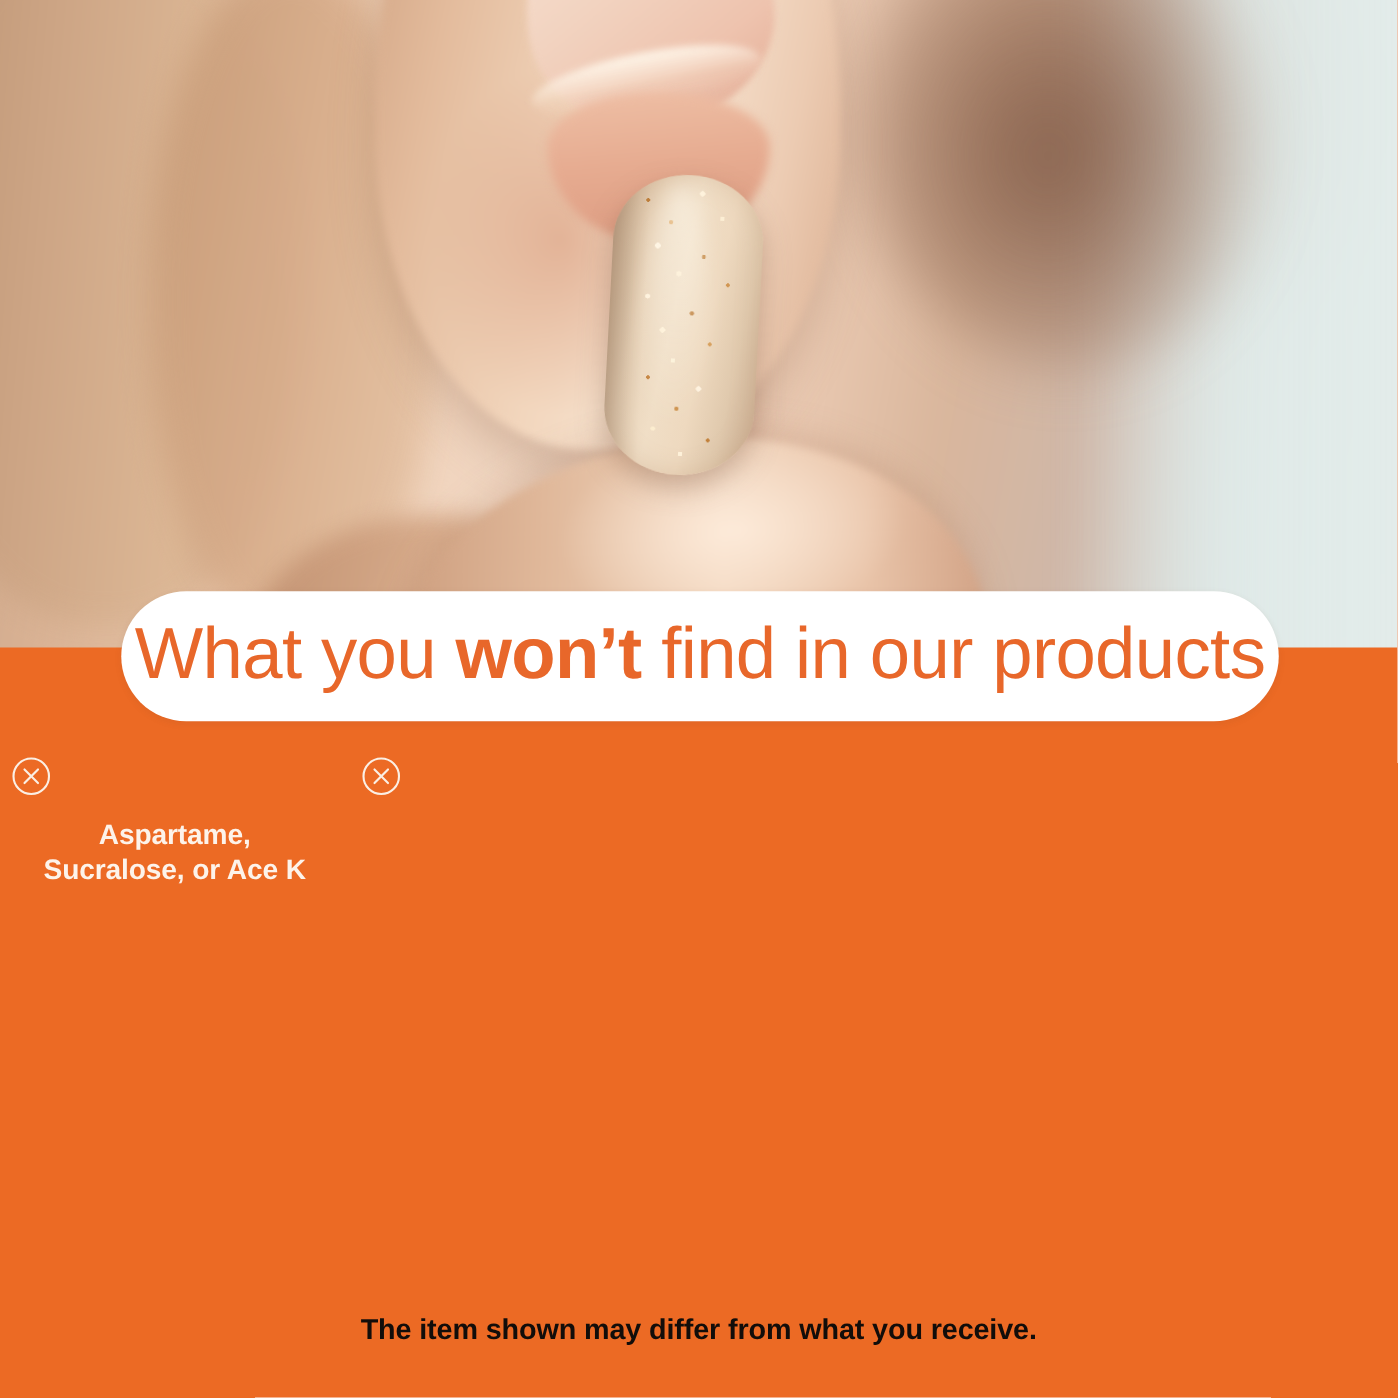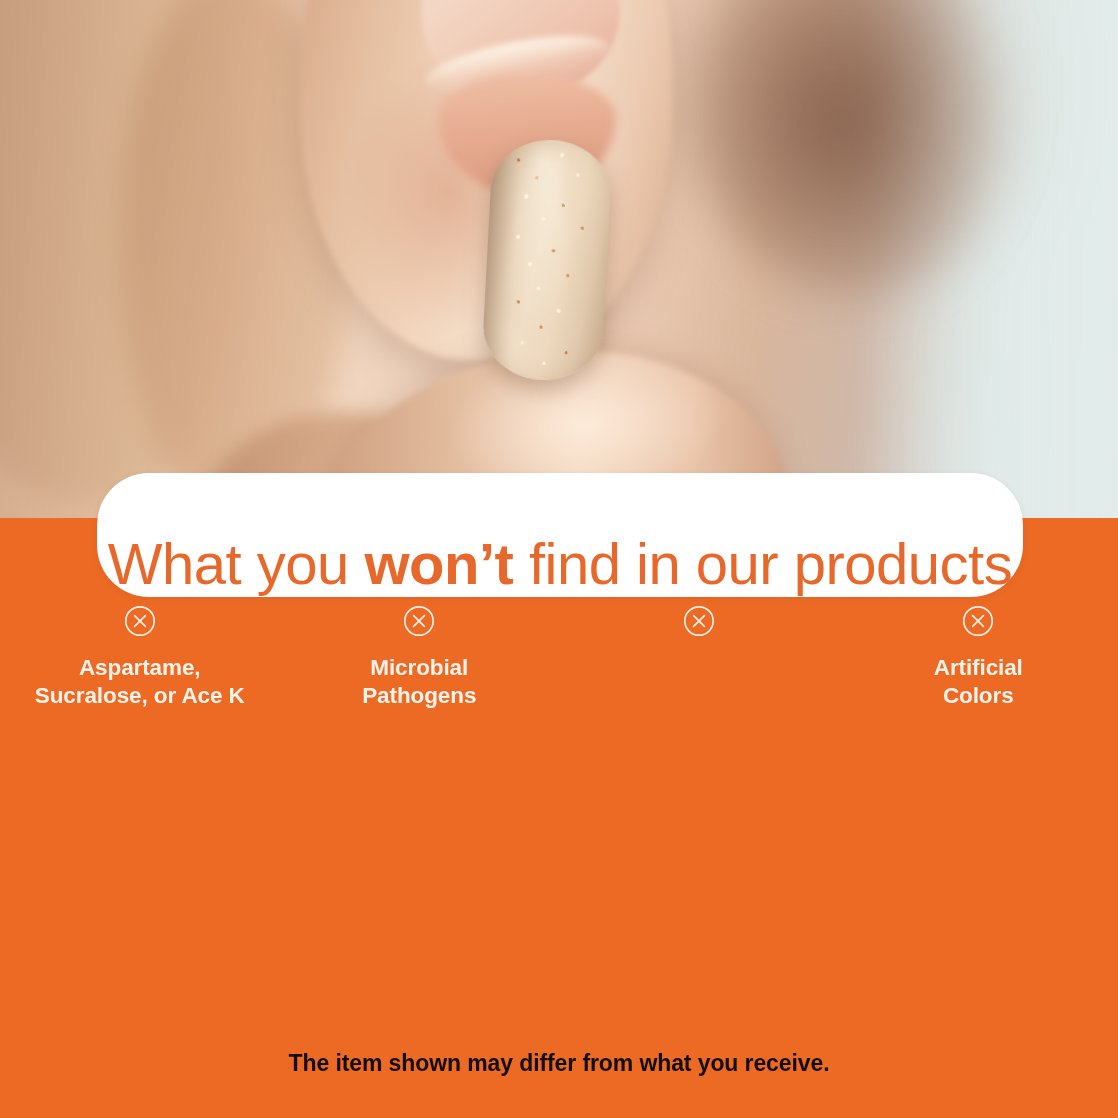--- a/index.html
+++ b/index.html
@@ -220,25 +220,25 @@
     height: 600px;
     background: #EC6A24;
   }
 
   
   .title-pill {
     position: absolute;
     left: 97px;
     top: 473px;
     width: 926px;
-    height: 124px;
+    height: 104px;
     background: #ffffff;
     border-radius: 52px;
     display: flex;
-    align-items: flex-end;
+    align-items: center;
     justify-content: center;
     box-shadow: 0 2px 6px rgba(120,70,40,.10);
   }
   .title-text {
     color: #E8672A;
     font-family: "Liberation Sans", sans-serif;
     font-size: 58px;
     font-weight: 400;
     letter-spacing: -0.5px;
     white-space: nowrap;
@@ -255,21 +255,20 @@
     left: 0;
     top: 604px;
     width: 1118px;
     display: grid;
     grid-template-columns: repeat(4, 1fr);
     row-gap: 0;
   }
   .cell {
     display: flex;
     flex-direction: column;
-    align-items: center;
     padding: 0 8px;
   }
   .row-1 .cell { height: 130px; }
   .grid-row {
     display: grid;
     grid-template-columns: repeat(4, 1fr);
     width: 1118px;
   }
   .x-icon {
     width: 34px;
@@ -351,38 +350,20 @@
         </svg>
         <div class="item-label">Aspartame,
 Sucralose, or Ace K</div>
       </div>
       <div class="cell">
         <svg class="x-icon" viewBox="0 0 34 34">
           <circle cx="17" cy="17" r="14.2" stroke-width="1.7"></circle>
           <line x1="11.6" y1="11.6" x2="22.4" y2="22.4" stroke-width="1.7" stroke-linecap="round"></line>
           <line x1="22.4" y1="11.6" x2="11.6" y2="22.4" stroke-width="1.7" stroke-linecap="round"></line>
         </svg>
-        <div class="item-label">Microbial
-Pathogens</div>
-      </div>
-      <div class="cell">
-        <svg class="x-icon" viewBox="0 0 34 34">
-          <circle cx="17" cy="17" r="14.2" stroke-width="1.7"></circle>
-          <line x1="11.6" y1="11.6" x2="22.4" y2="22.4" stroke-width="1.7" stroke-linecap="round"></line>
-          <line x1="22.4" y1="11.6" x2="11.6" y2="22.4" stroke-width="1.7" stroke-linecap="round"></line>
-        </svg>
-      </div>
-      <div class="cell">
-        <svg class="x-icon" viewBox="0 0 34 34">
-          <circle cx="17" cy="17" r="14.2" stroke-width="1.7"></circle>
-          <line x1="11.6" y1="11.6" x2="22.4" y2="22.4" stroke-width="1.7" stroke-linecap="round"></line>
-          <line x1="22.4" y1="11.6" x2="11.6" y2="22.4" stroke-width="1.7" stroke-linecap="round"></line>
-        </svg>
-        <div class="item-label">Artificial
-Colors</div>
       </div>
     </div>
 
   </div>
 
   <div class="disclaimer">The item shown may differ from what you receive.</div>
 
 </div>
 
 </body></html>

